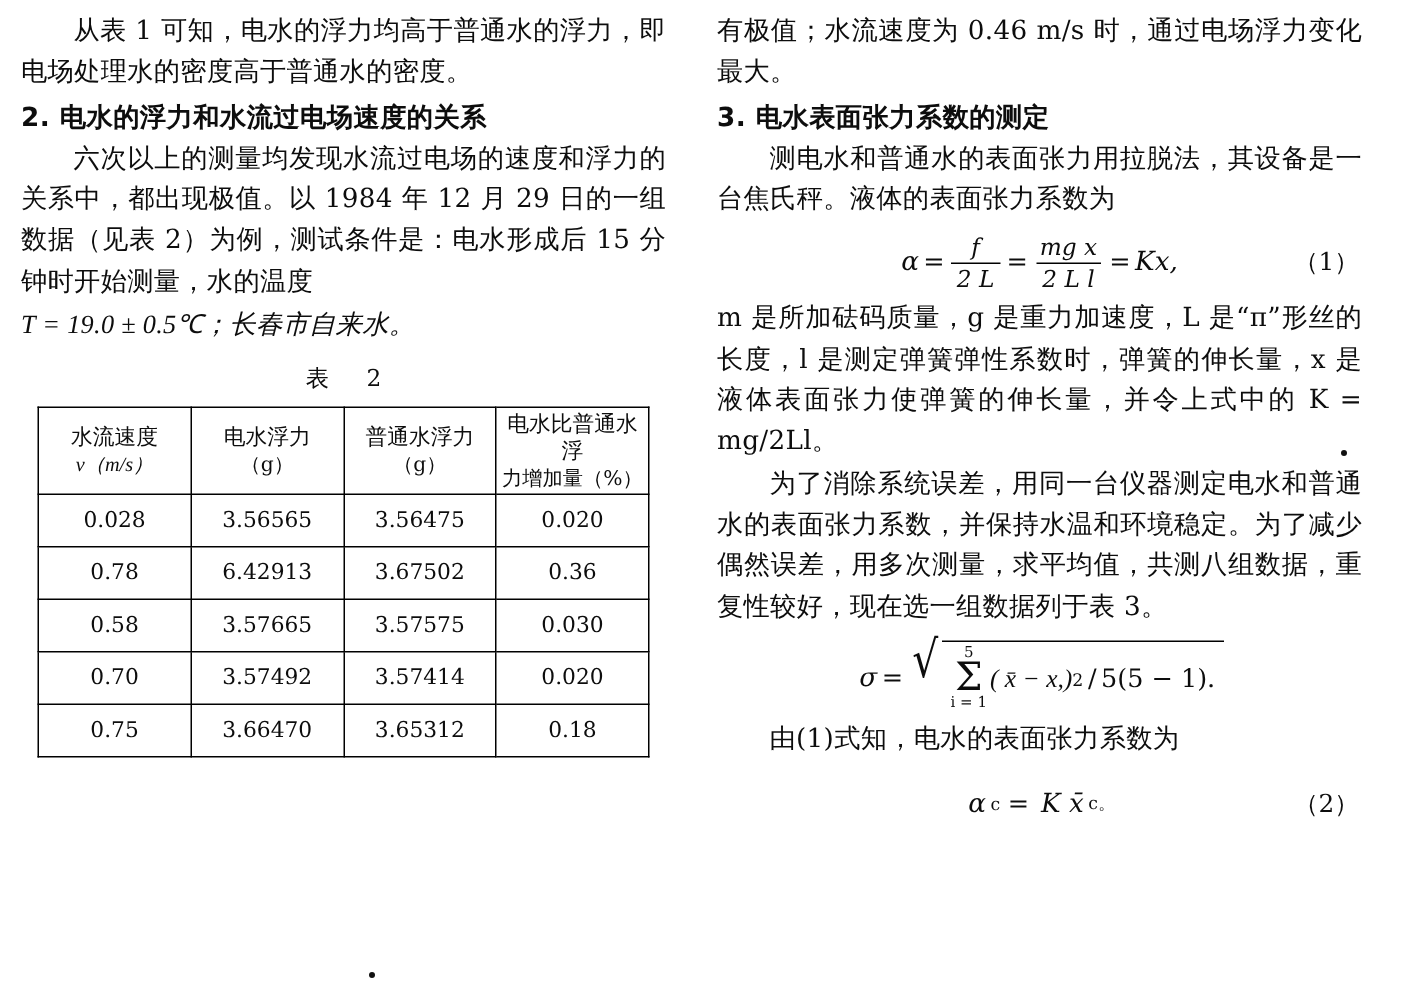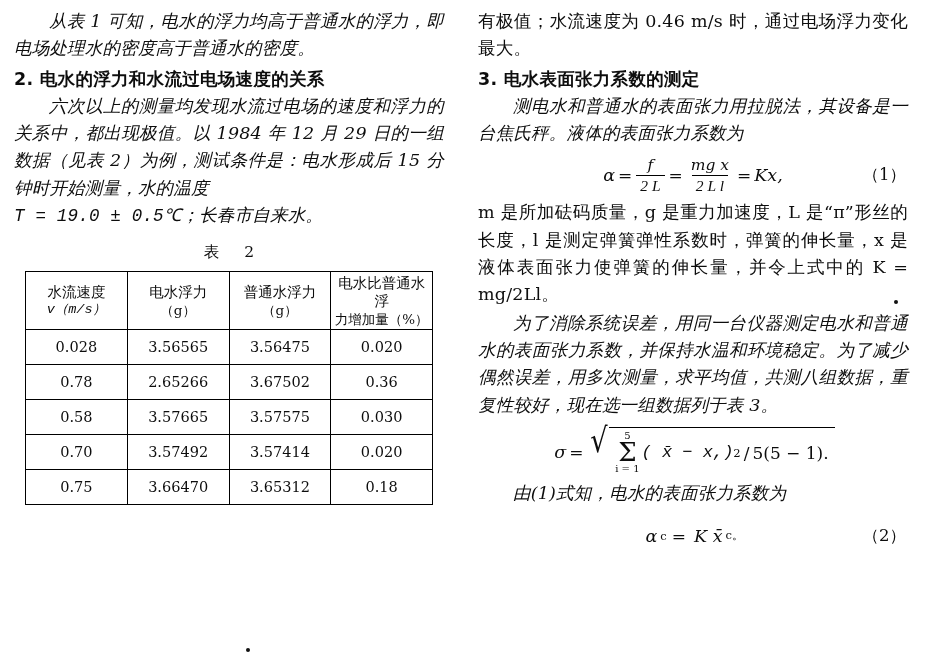--- a/index.html
+++ b/index.html
@@ -29,30 +29,30 @@
     position: relative;
   }
   p {
     margin: 0 0 1px 0;
     font-size: 17.5px;
     line-height: 1.56;
     text-align: justify;
     text-justify: inter-ideograph;
     letter-spacing: 0.2px;
   }
-  p.indent { text-indent: 2em; font-style: italic; }
+  p.indent { text-indent: 2em; }
   h3 {
     margin: 3px 0 1px 0;
     font-size: 17.5px;
     line-height: 1.5;
     font-weight: bold;
     font-family: "DejaVu Sans", "Liberation Sans", sans-serif;
     letter-spacing: 0.3px;
   }
-  .math-italic { font-style: italic; font-family: Liberation Mono, monospace; }
+  .math-italic { font-style: italic; font-family: Liberation Serif, serif; }
   .tbl-caption {
     text-align: center;
     font-size: 15.5px;
     margin: 12px 0 3px 0;
     letter-spacing: 10px;
     text-indent: 10px;
   }
   table.data {
     border-collapse: collapse;
     width: 408px;
@@ -94,21 +94,21 @@
   }
   .frac {
     display: inline-flex;
     flex-direction: column;
     align-items: center;
     vertical-align: middle;
     margin: 0 4px;
     font-style: italic;
   }
   .frac .num { padding: 0 4px 1px 4px; font-size: 15.5px; }
-  .frac .den { padding: 1px 4px 0 4px; border-top: 1.4px solid #000; font-size: 15.5px; font-family: Liberation Serif, serif; }
+  .frac .den { padding: 1px 4px 0 4px; border-top: 1.4px solid #000; font-size: 15.5px; }
   .eq-sym { font-style: italic; font-size: 17.5px; margin: 0 3px; }
 
   
   .sigma-wrap {
     display: flex;
     align-items: center;
     justify-content: center;
     font-size: 17px;
   }
   .bigsigma {
@@ -178,21 +178,21 @@
       </thead>
       <tbody>
         <tr>
           <td>0.028</td>
           <td>3.56565</td>
           <td>3.56475</td>
           <td>0.020</td>
         </tr>
         <tr>
           <td>0.78</td>
-          <td>2.65266</td>
+          <td>6.42913</td>
           <td>3.67502</td>
           <td>0.36</td>
         </tr>
         <tr>
           <td>0.58</td>
           <td>3.57665</td>
           <td>3.57575</td>
           <td>0.030</td>
         </tr>
         <tr>

